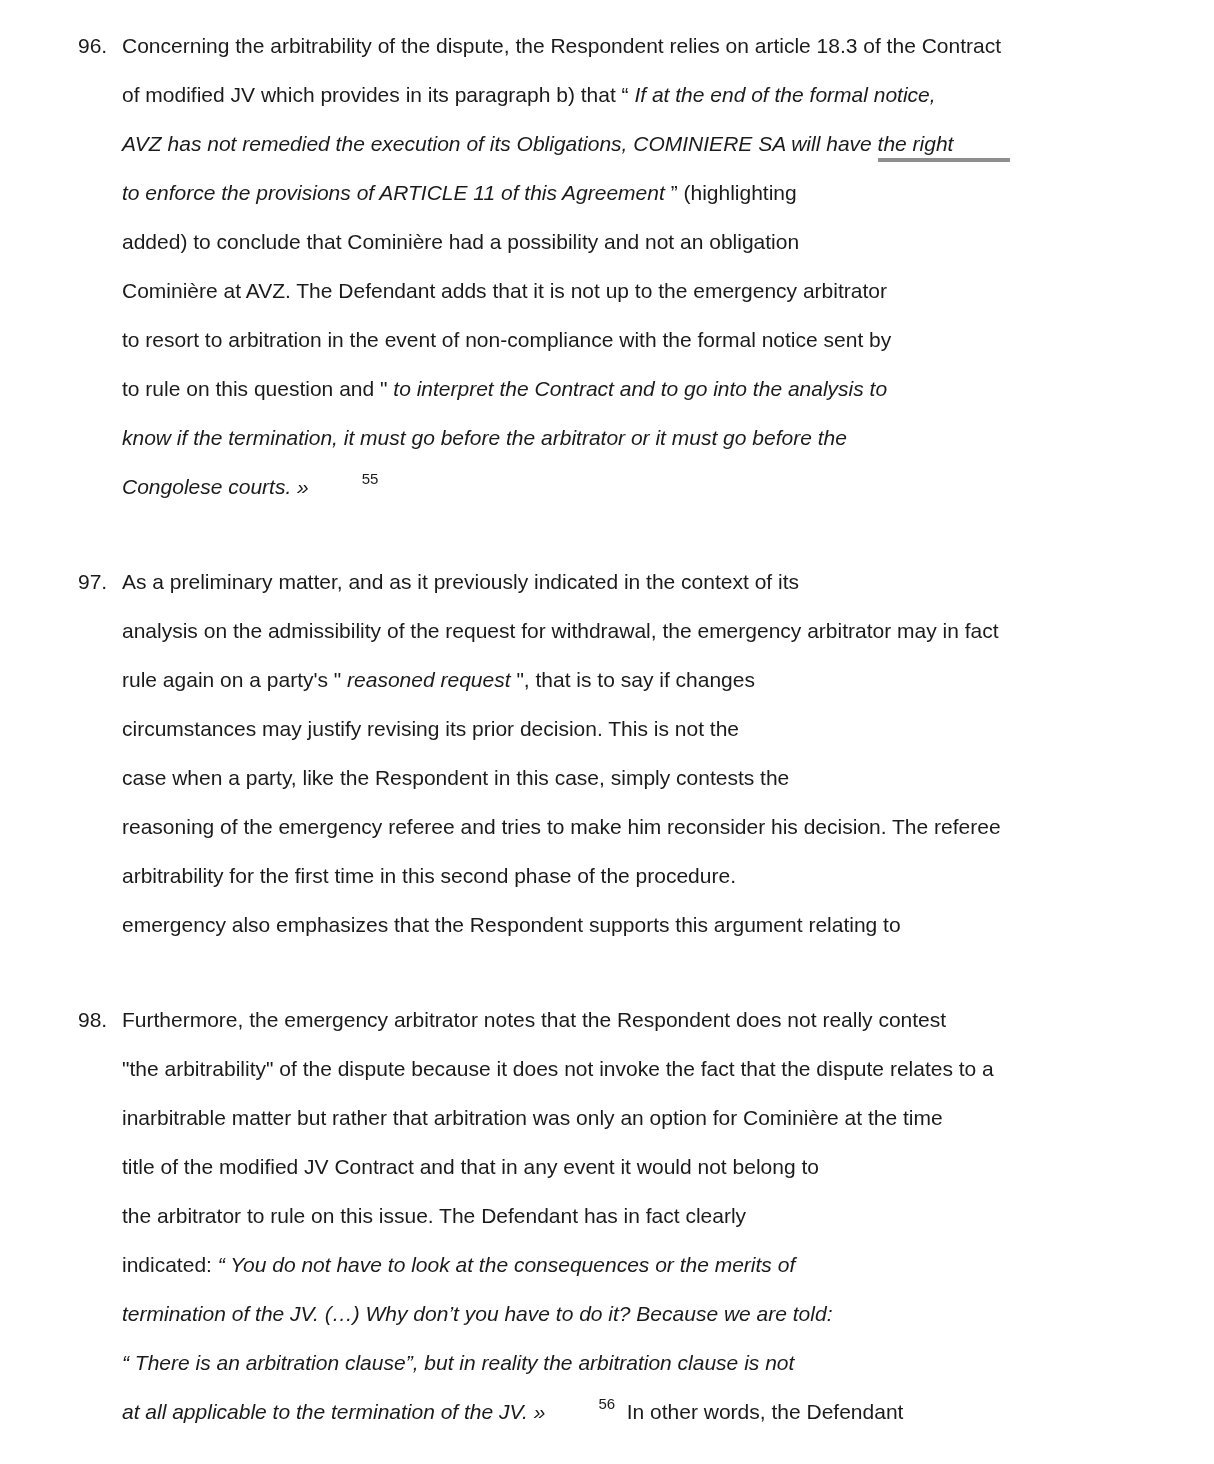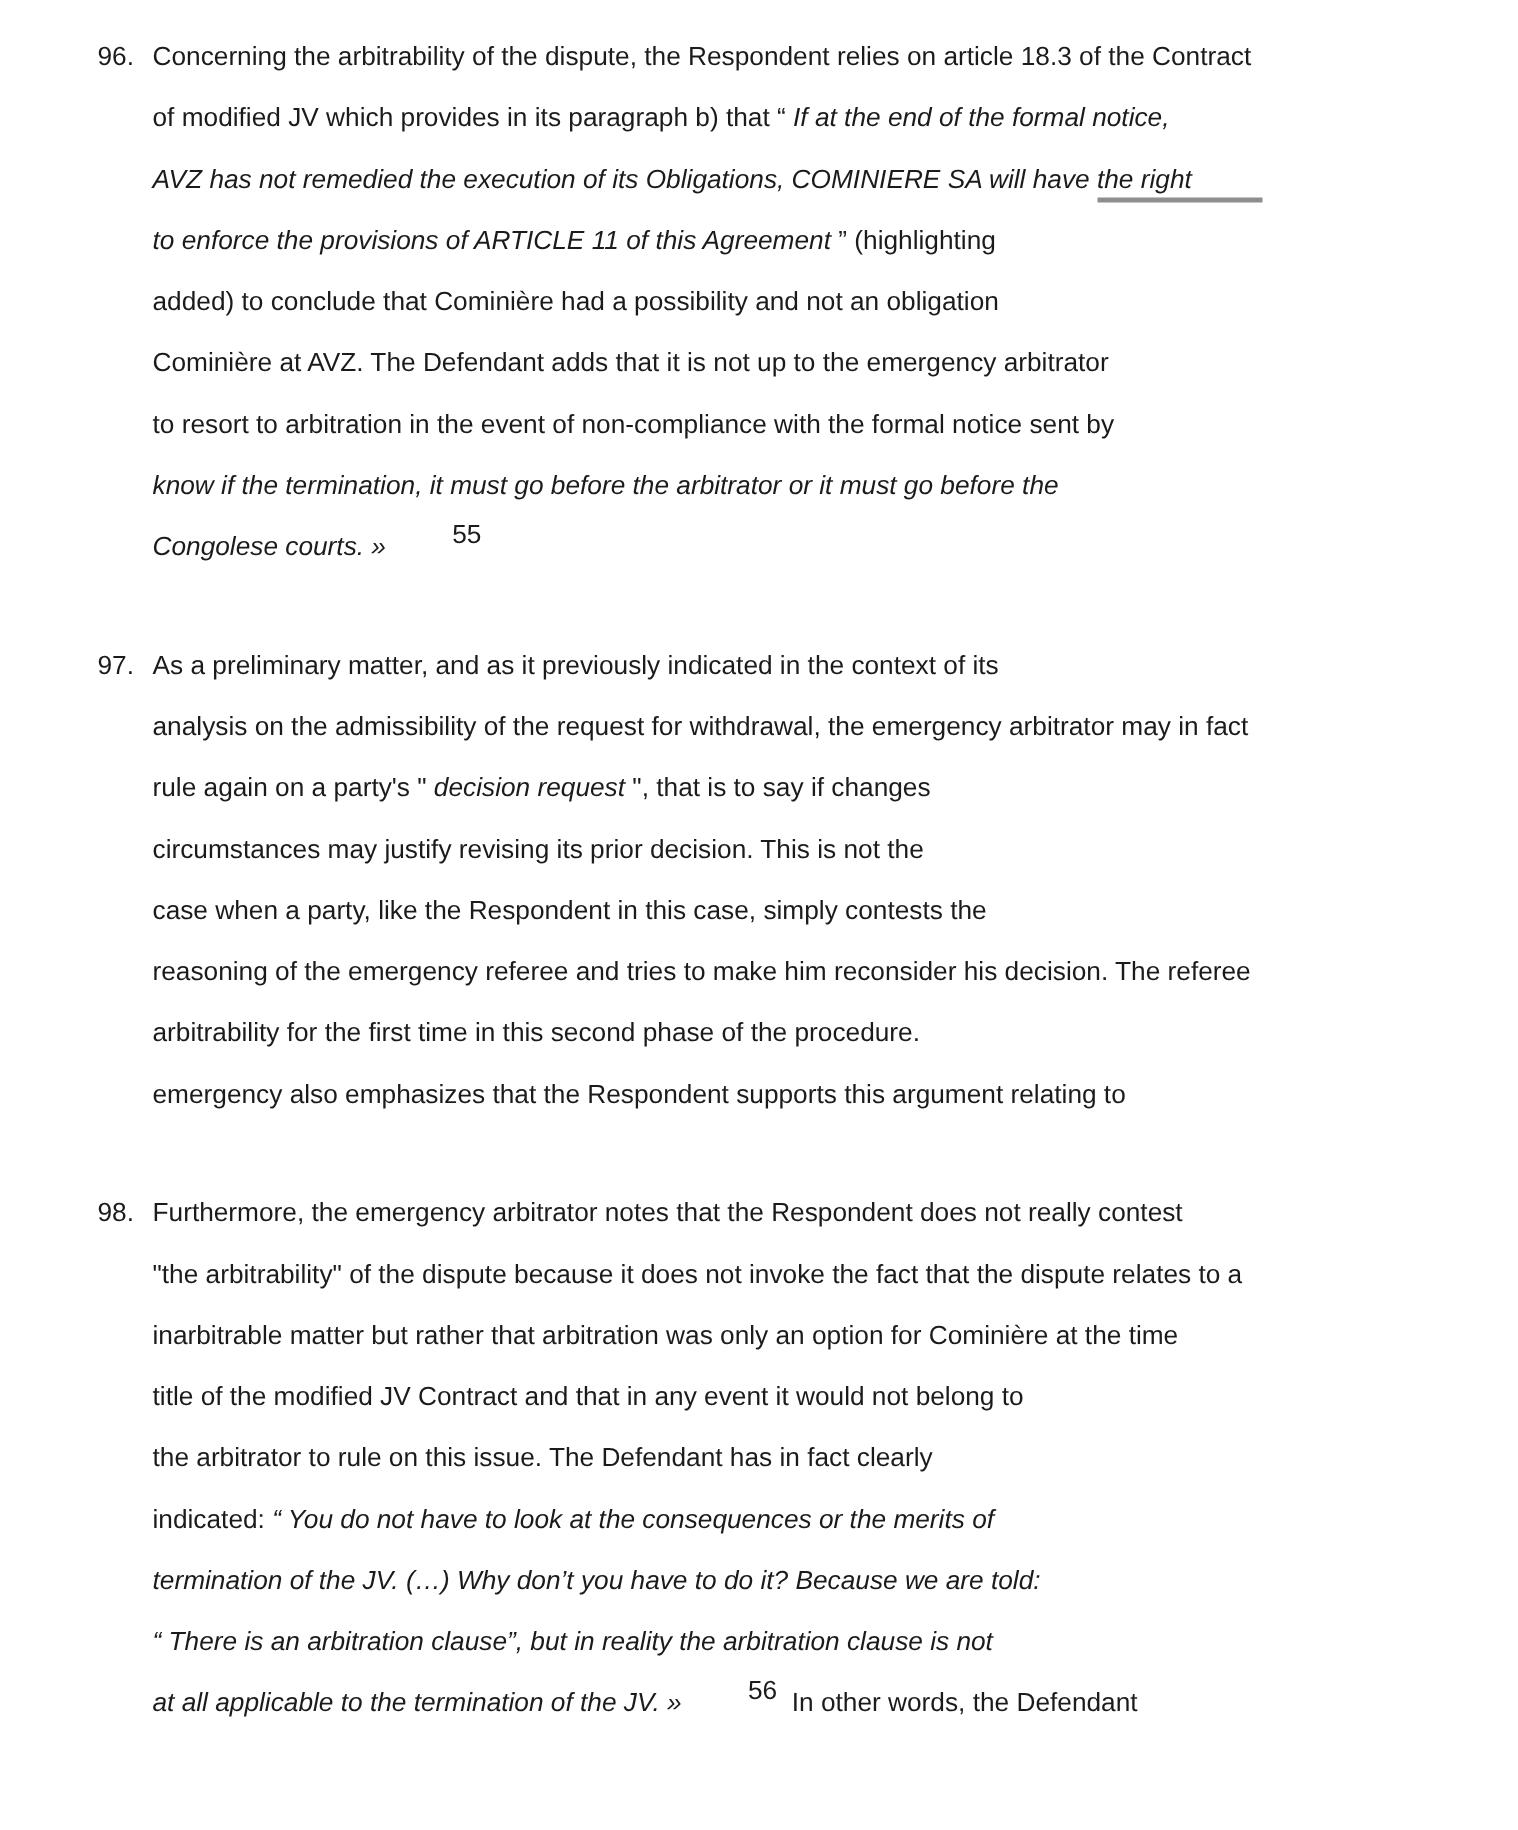--- a/index.html
+++ b/index.html
@@ -38,21 +38,21 @@
   }
   .run-regular { font-style: normal; }
   .run-italic  { font-style: italic; }
   .run-iu {
     font-style: italic;
     border-bottom: 4px solid #8e8e8e;
     padding-right: 57px;
     padding-bottom: 3px;
   }
   .run-sup {
-    font-size: 21px;
+    font-size: 15px;
     position: relative;
     top: -10px;
     line-height: 0;
   }
   .run-gap {
     display: inline-block;
     width: 53px;
     height: 1px;
   }
 </style>
@@ -62,28 +62,29 @@
 <div class="doc" id="doc-page">
     <div class="para">
       <span class="para-number">96.</span>
       <div class="line"><span class="run-regular">Concerning the arbitrability of the dispute, the Respondent relies on article 18.3 of the Contract</span></div>
       <div class="line"><span class="run-regular">of modified JV which provides in its paragraph b) that “ </span><span class="run-italic">If at the end of the formal notice,</span></div>
       <div class="line"><span class="run-italic">AVZ has not remedied the execution of its Obligations, COMINIERE SA will have </span><span class="run-iu">the right</span></div>
       <div class="line"><span class="run-italic">to enforce the provisions of ARTICLE 11 of this Agreement </span><span class="run-regular">” (highlighting</span></div>
       <div class="line"><span class="run-regular">added) to conclude that Cominière had a possibility and not an obligation</span></div>
       <div class="line"><span class="run-regular">Cominière at AVZ. The Defendant adds that it is not up to the emergency arbitrator</span></div>
       <div class="line"><span class="run-regular">to resort to arbitration in the event of non-compliance with the formal notice sent by</span></div>
+      <div class="line"><span class="run-regular">to rule on this question and " </span><span class="run-italic">to interpret the Contract and to go into the analysis to</span></div>
       <div class="line"><span class="run-italic">know if the termination, it must go before the arbitrator or it must go before the</span></div>
       <div class="line"><span class="run-italic">Congolese courts. »</span><span class="run-gap"></span><span class="run-sup">55</span></div>
     </div>
     <div class="para">
       <span class="para-number">97.</span>
       <div class="line"><span class="run-regular">As a preliminary matter, and as it previously indicated in the context of its</span></div>
       <div class="line"><span class="run-regular">analysis on the admissibility of the request for withdrawal, the emergency arbitrator may in fact</span></div>
-      <div class="line"><span class="run-regular">rule again on a party's " </span><span class="run-italic">decision request</span><span class="run-regular"> ", that is to say if changes</span></div>
+      <div class="line"><span class="run-regular">rule again on a party's " </span><span class="run-italic">reasoned request</span><span class="run-regular"> ", that is to say if changes</span></div>
       <div class="line"><span class="run-regular">circumstances may justify revising its prior decision. This is not the</span></div>
       <div class="line"><span class="run-regular">case when a party, like the Respondent in this case, simply contests the</span></div>
       <div class="line"><span class="run-regular">reasoning of the emergency referee and tries to make him reconsider his decision. The referee</span></div>
       <div class="line"><span class="run-regular">arbitrability for the first time in this second phase of the procedure.</span></div>
       <div class="line"><span class="run-regular">emergency also emphasizes that the Respondent supports this argument relating to</span></div>
     </div>
     <div class="para">
       <span class="para-number">98.</span>
       <div class="line"><span class="run-regular">Furthermore, the emergency arbitrator notes that the Respondent does not really contest</span></div>
       <div class="line"><span class="run-regular">"the arbitrability" of the dispute because it does not invoke the fact that the dispute relates to a</span></div>

